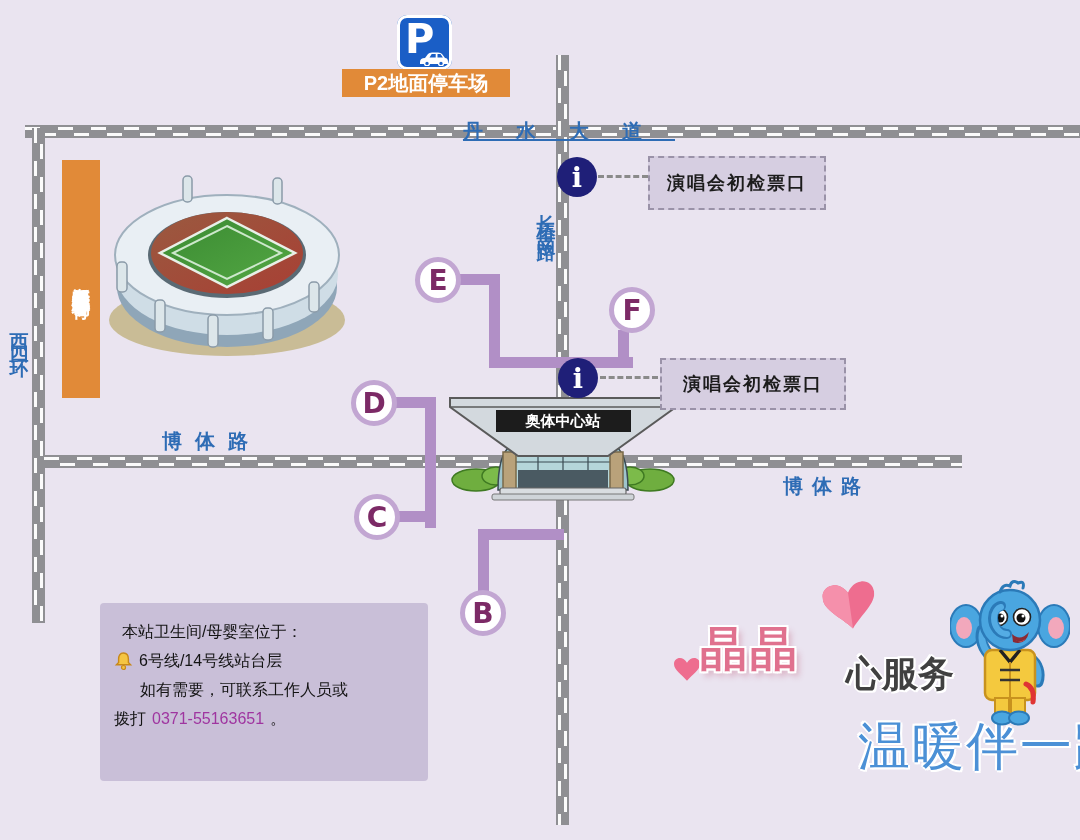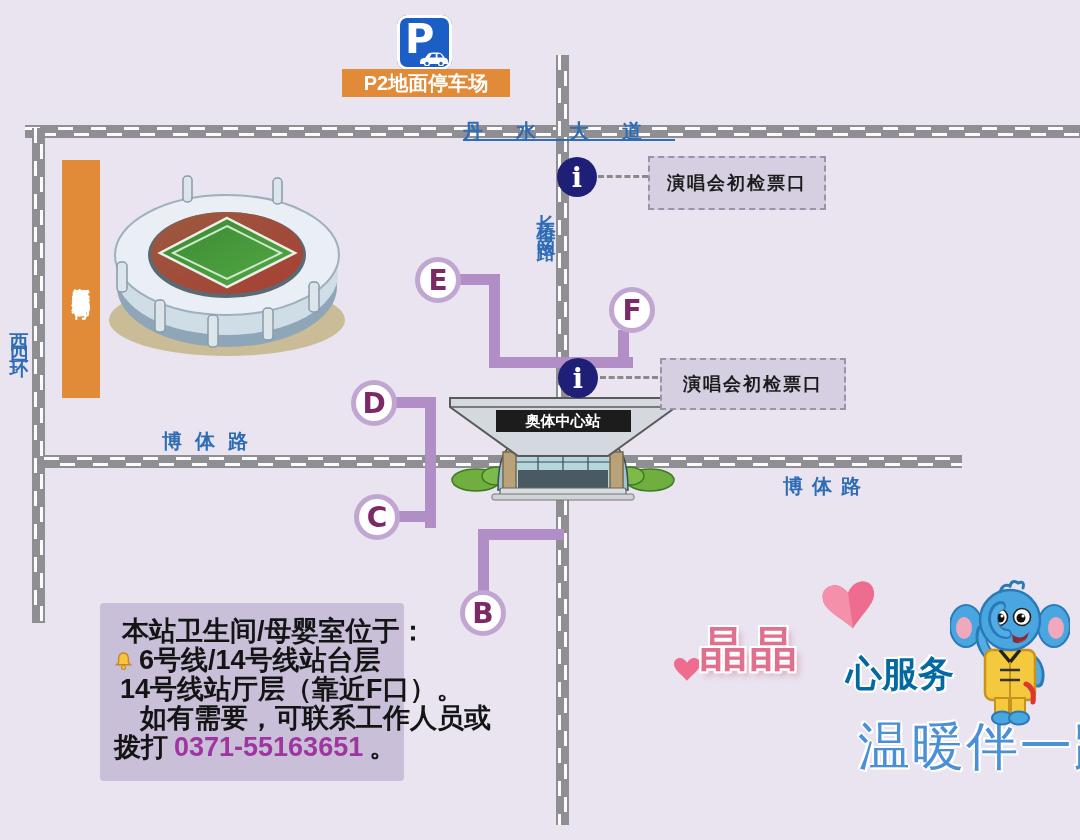--- a/index.html
+++ b/index.html
@@ -52,32 +52,32 @@
   .p-lot{position:absolute;left:342px;top:69px;width:168px;height:28px;background:#e18a38;
     display:flex;align-items:center;justify-content:center;color:#fff;font-weight:700;font-size:20px;white-space:nowrap;}
 
   
   .stadium-banner{position:absolute;left:62px;top:160px;width:38px;height:238px;background:#e18a38;
     display:flex;align-items:center;justify-content:center;}
   .stadium-banner span{writing-mode:vertical-rl;text-orientation:upright;color:#fff;font-weight:700;
     font-size:18px;letter-spacing:1px;white-space:nowrap;}
 
   
-  .notice-box{position:absolute;left:100px;top:603px;width:304px;height:178px;background:#c9bfd8;
+  .notice-box{position:absolute;left:100px;top:603px;width:328px;height:178px;background:#c9bfd8;
     border-radius:4px;padding:14px 8px 8px 14px;box-sizing:border-box;color:#141414;
-    font-weight:700;font-size:27px;line-height:29px;}
+    font-weight:400;font-size:16px;line-height:29px;}
   .notice-box .row{display:flex;align-items:center;gap:6px;white-space:nowrap;}
   .notice-box .indent{padding-left:26px;}
   .phone{color:#9f35a0;}
 
   
   .brand-name{position:absolute;left:700px;top:618px;font-size:47px;font-weight:700;color:#e0718e;
     letter-spacing:3px;white-space:nowrap;
     text-shadow:2px 0 0 #fff,-2px 0 0 #fff,0 2px 0 #fff,0 -2px 0 #fff,2px 2px 0 #fff,-2px -2px 0 #fff,2px -2px 0 #fff,-2px 2px 0 #fff,4px 5px 6px rgba(190,90,120,.45);}
-  .brand-right{position:absolute;left:846px;top:650px;font-size:36px;font-weight:700;color:#0369a1;white-space:nowrap;
+  .brand-right{position:absolute;left:846px;top:650px;font-size:36px;font-weight:700;color:#404040;white-space:nowrap;
     text-shadow:2px 0 0 #fff,-2px 0 0 #fff,0 2px 0 #fff,0 -2px 0 #fff,2px 2px 0 #fff,-2px -2px 0 #fff;}
   .brand-bottom{position:absolute;left:858px;top:712px;font-size:52px;font-weight:400;color:#4b90d6;letter-spacing:2px;white-space:nowrap;
     text-shadow:2px 0 0 #fff,-2px 0 0 #fff,0 2px 0 #fff,0 -2px 0 #fff,2px 2px 0 #fff,-2px -2px 0 #fff;}
   .heart{position:absolute;}
   .abs{position:absolute;}
 </style>
 </head>
 <body>
 
 <div id="canvas">
@@ -219,27 +219,20 @@
     <div class="row" style="padding-left:8px;">
         <span>本站卫生间/母婴室位于：</span>
       </div>
     <div class="row">
       <svg width="19" height="20" viewBox="0 0 19 20">
         <path d="M9.5,2 C5.8,2 4.6,5 4.6,8.2 L4.6,11.5 L2.4,13.8 L16.6,13.8 L14.4,11.5 L14.4,8.2 C14.4,5 13.2,2 9.5,2 Z" fill="#f5c542" stroke="#c8881a" stroke-width="1.4"></path>
         <circle cx="9.5" cy="16.5" r="2" fill="#f5c542" stroke="#c8881a" stroke-width="1.2"></circle>
       </svg>
       <span>6号线/14号线站台层</span>
     </div>
-    <div class="row">
-      <svg width="19" height="20" viewBox="0 0 19 20">
-        <path d="M9.5,2 C5.8,2 4.6,5 4.6,8.2 L4.6,11.5 L2.4,13.8 L16.6,13.8 L14.4,11.5 L14.4,8.2 C14.4,5 13.2,2 9.5,2 Z" fill="#f5c542" stroke="#c8881a" stroke-width="1.4"></path>
-        <circle cx="9.5" cy="16.5" r="2" fill="#f5c542" stroke="#c8881a" stroke-width="1.2"></circle>
-      </svg>
-      <span>14号线站厅层（靠近F口）。</span>
-    </div>
     <div class="row indent">
         <span>如有需要，可联系工作人员或</span>
       </div>
     <div class="row">
       <span>拨打</span>
         <span class="phone">0371-55163651</span>
         <span>。</span>
     </div>
   </div>
 

